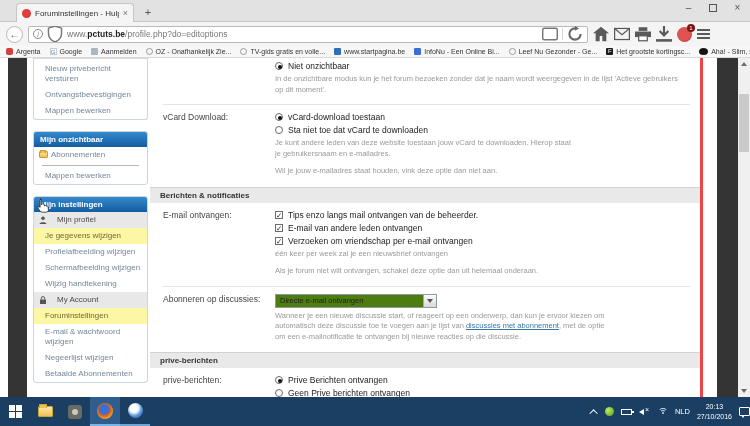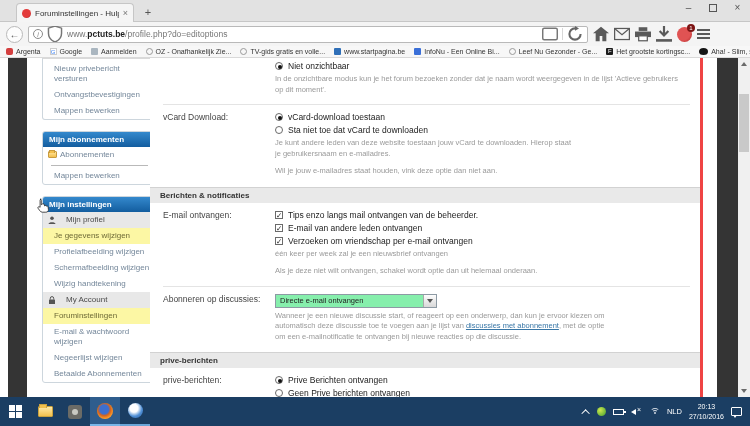--- a/index.html
+++ b/index.html
@@ -44,21 +44,21 @@
   .bm { display:flex; align-items:center; gap:3px; font-size:7px; color:#333; white-space:nowrap; }
   .bmico { width:7px; height:7px; flex:none; }
 
   
   .page { position:absolute; top:58px; left:0; right:0; height:339px; background:#fff; overflow:hidden; }
   .dark-strip { position:absolute; top:0; bottom:0; background:#343434; }
   .dark-left { left:8px; width:19px; }
   .dark-right { left:717px; width:21px; }
 
   
-  .sidebar { position:absolute; left:42px; top:0; width:115px; }
+  .sidebar { position:absolute; left:33px; top:0; width:115px; }
   .sbox { background:#fff; border:1px solid #cdd6dd; border-radius:3px; margin-bottom:11px; overflow:hidden; }
   .sbox.cut-top { border-top:1px solid #d9d9d9; border-radius:0 0 3px 3px; }
   .sbox-header { background:linear-gradient(#3489cd, #135d9f); color:#fff; font-weight:bold; font-size:8px; padding:3px 6px; }
   .sitem { font-size:8px; color:#74879a; padding:3px 4px 3px 11px; line-height:1.25; }
   .sitem.group { background:#e8e8e8; color:#4a4a4a; padding-left:5px; display:flex; align-items:center; gap:10px; }
   .sitem.hl { background:#fcf7a4; color:#6e6a37; }
   .sdivider { border-top:1px solid #b9b9b9; margin:2px 8px; }
   .sico { width:8px; height:8px; flex:none; }
   .folder { width:9px; height:7px; background:linear-gradient(#ffe49c,#f4c04c); border:1px solid #c89b3f; border-radius:1px; position:relative; display:inline-block; vertical-align:middle; margin-right:3px; }
   .folder::before { content:""; position:absolute; top:-2px; left:0; width:4px; height:2px; background:#f4c04c; border:1px solid #c89b3f; border-bottom:none; }
@@ -74,21 +74,21 @@
   .crow-ctrl { flex:1; }
   .opt { display:flex; align-items:center; gap:5px; margin:3px 0; color:#222; }
   .radio { width:8px; height:8px; border:1px solid #6a6a6a; border-radius:50%; background:#fff; position:relative; flex:none; }
   .radio.sel::after { content:""; position:absolute; left:1.5px; top:1.5px; width:4px; height:4px; border-radius:50%; background:#111; }
   .chk { width:8px; height:8px; border:1px solid #6a6a6a; background:#fff; color:#222; font-size:7.5px; line-height:7px; text-align:center; flex:none; }
   .help { font-size:7.5px; color:#9a9a9a; line-height:1.4; margin:2px 0 4px; max-width:408px; }
   .help .lnk { color:#3876a6; text-decoration:underline; }
   .hdiv { border-top:1px solid #e4e4e4; margin:5px 0 4px; }
   .sect { background:#e9e9e9; border-top:1px solid #d2d2d2; font-weight:bold; font-size:8px; color:#333;
           padding:3px 10px; margin:6px -10px 4px -13px; }
-  .selectbox { width:162px; height:14px; border:1px solid #8d9aa4; background:#86efac; display:flex; align-items:center; margin:3px 0; }
+  .selectbox { width:162px; height:14px; border:1px solid #8d9aa4; background:#4d7c0f; display:flex; align-items:center; margin:3px 0; }
   .selectbox .val { flex:1; font-size:7.5px; color:#222; padding:0 4px; white-space:nowrap; overflow:hidden; }
   .selectbox .arrow { width:13px; height:100%; background:linear-gradient(#fdfdfd,#d8d8d8); border-left:1px solid #a9a9a9;
                       display:flex; align-items:center; justify-content:center; }
   .selectbox .arrow::after { content:""; border-left:3px solid transparent; border-right:3px solid transparent; border-top:4px solid #555; }
 
   
   .scrollbar { position:absolute; right:0; top:0; bottom:0; width:12px; background:#f0f0f0; }
   .sb-btn { position:absolute; left:0; width:12px; height:12px; display:flex; align-items:center; justify-content:center; }
   .sb-up { top:0; } .sb-down { bottom:0; }
   .tri-up { border-left:3px solid transparent; border-right:3px solid transparent; border-bottom:4px solid #6a6a6a; }
@@ -100,21 +100,21 @@
              display:flex; align-items:center; color:#fff; }
   .tb-cell { width:30px; height:29px; display:flex; align-items:center; justify-content:center; flex:none; }
   .tb-cell.active { background:#2f5d8d; border-bottom:2px solid #79b6e8; }
   .tb-cell.open { border-bottom:2px solid #6aa6d8; }
   .ffx { width:16px; height:16px; border-radius:50%; background:radial-gradient(circle at 45% 40%, #3d6fd0 0 34%, #d4641f 48%, #ff9e2a 72%, #e66000); }
   .app-gray { width:14px; height:14px; border-radius:3px; background:#6b6b66; position:relative; }
   .app-gray::after { content:""; position:absolute; left:4px; top:4px; width:6px; height:6px; border-radius:50%; background:#c9c9c2; }
   .app-blue { width:15px; height:15px; border-radius:50%; background:radial-gradient(circle at 40% 35%, #ffffff 0 30%, #4f8fd6 60%, #2d5e9e); }
   .fold-tb { width:15px; height:11px; background:linear-gradient(#ffe9a8,#f2c14e); border:1px solid #caa23f; border-radius:1px; position:relative; }
   .fold-tb::before { content:""; position:absolute; top:-3px; left:0; width:6px; height:3px; background:#f2c14e; border:1px solid #caa23f; border-bottom:none; }
-  .tray { margin-left:auto; display:flex; align-items:center; gap:7px; padding-right:8px; }
+  .tray { margin-left:auto; display:flex; align-items:center; gap:7px; padding-right:0; }
   .chev { width:6px; height:6px; border-left:1.5px solid #fff; border-top:1.5px solid #fff; transform:rotate(45deg) translateY(2px); }
   .tray-dot { width:9px; height:9px; border-radius:50%; background:radial-gradient(circle at 35% 35%, #cfe84f, #3f9e2f); }
   .batt { width:11px; height:6px; border:1px solid #fff; position:relative; }
   .batt::after { content:""; position:absolute; right:-3px; top:1px; width:2px; height:2px; background:#fff; }
   .spk { position:relative; width:12px; height:8px; }
   .spk .cone { position:absolute; left:0; top:1px; border-top:3px solid transparent; border-bottom:3px solid transparent; border-right:5px solid #fff; }
   .spk .xx { position:absolute; left:6px; top:-2px; font-size:7px; color:#fff; }
   .wifi { width:10px; height:8px; position:relative; }
   .wifi i { position:absolute; border:1px solid #cfd8e2; border-color:#cfd8e2 transparent transparent transparent; border-radius:50%; }
   .wifi i:nth-child(1){ left:0; top:0; width:10px; height:10px; }
@@ -237,21 +237,21 @@
   <div class="dark-strip dark-right"></div>
 
   <div class="sidebar">
     <div class="sbox cut-top" style="padding-top:2px;">
       <div class="sitem">Nieuw privebericht versturen</div>
       <div class="sitem">Ontvangstbevestigingen</div>
       <div class="sitem">Mappen bewerken</div>
     </div>
 
     <div class="sbox">
-      <div class="sbox-header">Mijn abonnementen</div>
+      <div class="sbox-header">Mijn onzichtbaar</div>
       <div class="sitem" style="padding-left:5px;"><span class="folder"></span><span>Abonnementen</span></div>
       <div class="sdivider"></div>
       <div class="sitem">Mappen bewerken</div>
     </div>
 
     <div class="sbox">
       <div class="sbox-header">Mijn instellingen</div>
       <div class="sitem group">
         <svg class="sico" viewBox="0 0 8 8">
             <circle cx="4" cy="2.3" r="1.8" fill="#555"></circle>
@@ -324,21 +324,21 @@
         </div>
         <div class="opt">
           <span class="chk">✓</span>
           <span>E-mail van andere leden ontvangen</span>
         </div>
         <div class="opt">
           <span class="chk">✓</span>
           <span>Verzoeken om vriendschap per e-mail ontvangen</span>
         </div>
         <div class="help">één keer per week zal je een nieuwsbrief ontvangen</div>
-        <div class="help" style="margin-top:7px;">Als je deze niet wilt ontvangen, schakel wordt optie dan uit helemaal onderaan.</div>
+        <div class="help" style="margin-top:7px;">Als je forum niet wilt ontvangen, schakel deze optie dan uit helemaal onderaan.</div>
       </div>
     </div>
 
     <div class="hdiv"></div>
 
     <div class="crow">
       <div class="crow-label">Abonneren op discussies:</div>
       <div class="crow-ctrl">
         <div class="selectbox">
           <span class="val">Directe e-mail ontvangen</span>

